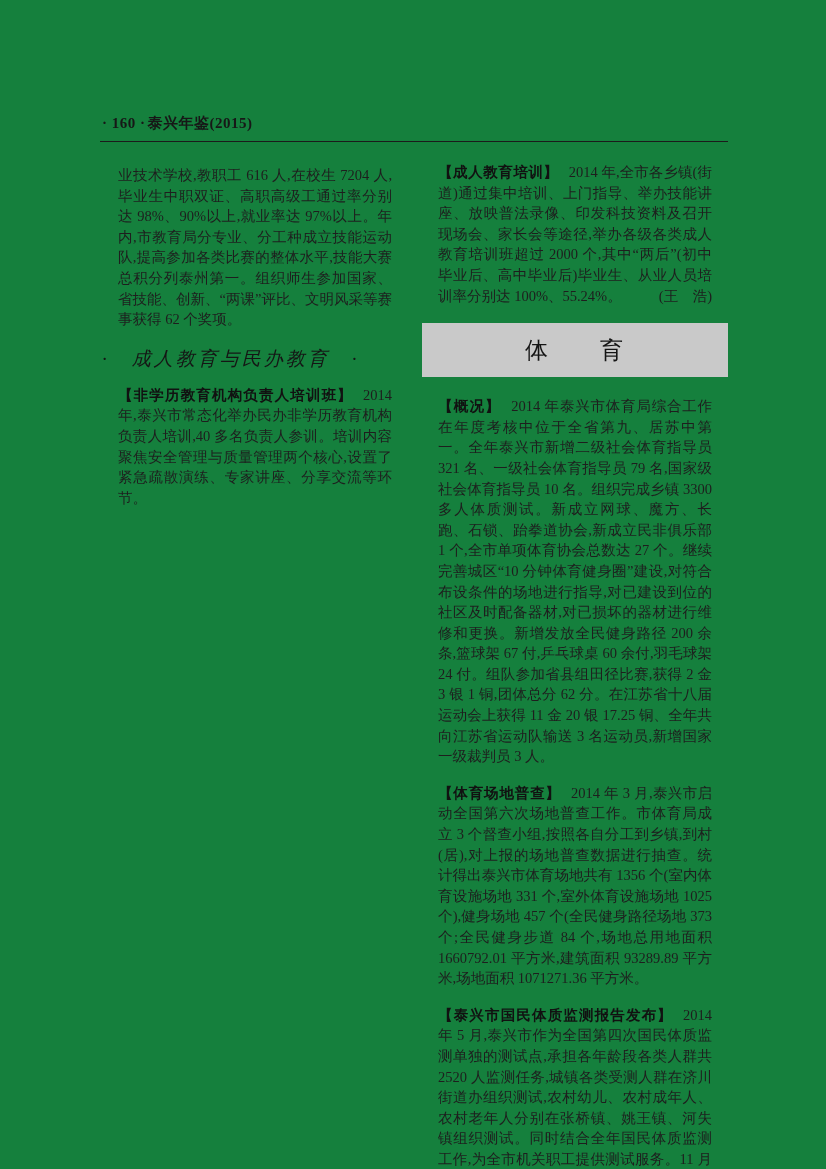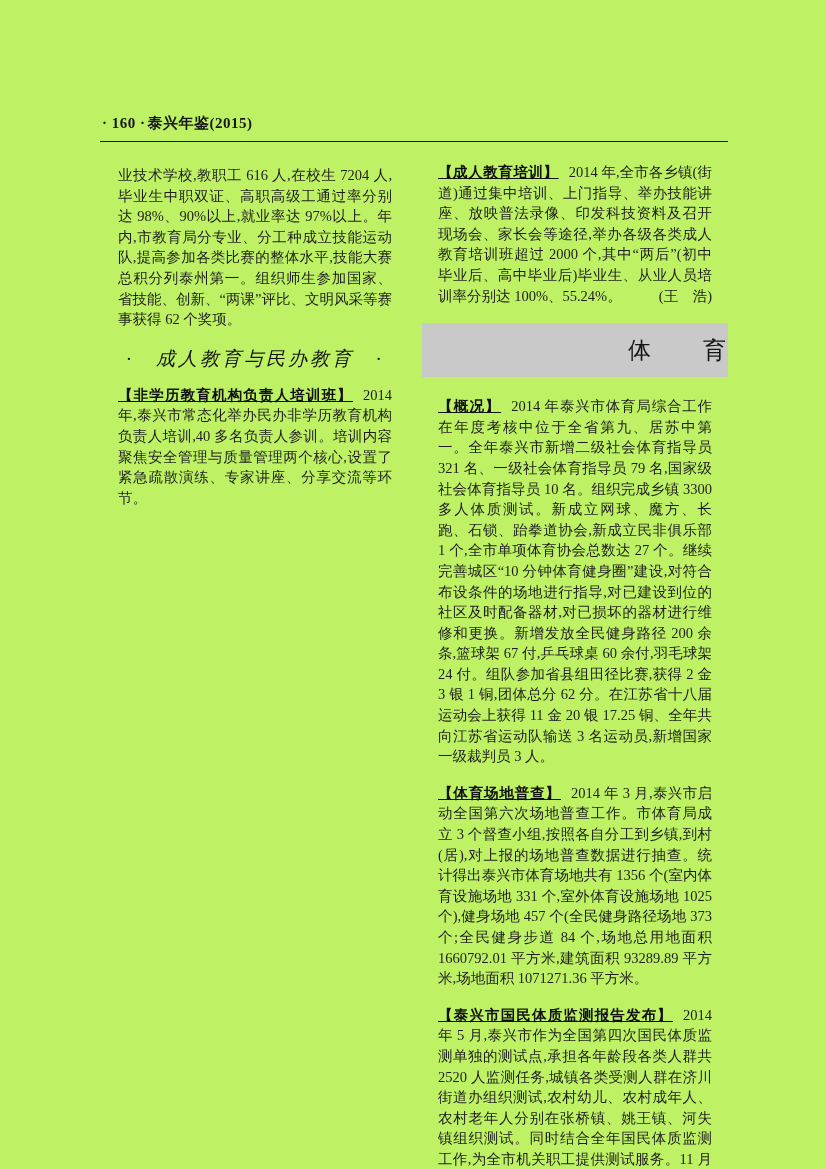--- a/index.html
+++ b/index.html
@@ -1,17 +1,17 @@
 <!DOCTYPE html>
 <html><head>
 <meta charset="utf-8">
 <style>
   html,body { margin:0; padding:0; background:#ffffff; }
   .page {
-    position:relative; width:826px; height:1169px; background:#bef264;
+    position:relative; width:826px; height:1169px; background:#15803d;
     font-family:"Liberation Serif","DejaVu Serif",serif;
     color:#1e1e1e; box-sizing:border-box; overflow:hidden;
   }
   .running-header {
     position:absolute; left:102px; top:114px; width:626px;
     font-size:15px; font-weight:bold; letter-spacing:0.5px; color:#171717;
   }
   .running-header .pgno { margin-right:2px; }
   .header-rule {
     position:absolute; left:100px; top:141px; width:628px; height:0;
@@ -19,29 +19,29 @@
   }
   .columns {
     position:absolute; left:102px; top:149px; width:626px;
     display:flex; column-gap:14px;
   }
   .col { width:306px; }
   .col p { margin:16px; text-align:justify; font-size:14.5px; line-height:20.6px; }
   .entry { margin-top:13px !important; }
   .entry-title {
     font-family:"Liberation Sans","DejaVu Sans",sans-serif;
-    font-weight:bold; color:#111; margin-right:10px; letter-spacing:0.5px;text-decoration:underline;
+    font-weight:bold; color:#111; margin-right:10px; letter-spacing:0.5px;
   }
   .section-heading {
-    margin:15px 0 9px 0; text-align:center; font-size:19px;
+    margin:15px 0 9px 0; font-size:19px;
     font-style:italic; font-weight:500; letter-spacing:3px; color:#151515;
   }
   .chapter-banner {
     margin:17px 0 19px 0; height:54px; line-height:54px;
-    background:#c9c9c9; color:#141414; text-align:right;
+    background:#c9c9c9; color:#141414; text-align:center;
     font-size:23px; letter-spacing:2px;
     font-family:"Liberation Sans","DejaVu Sans",sans-serif;
   }
   .attribution { float:right; }
 </style>
 </head>
 <body>
 
 <div class="page">
 

